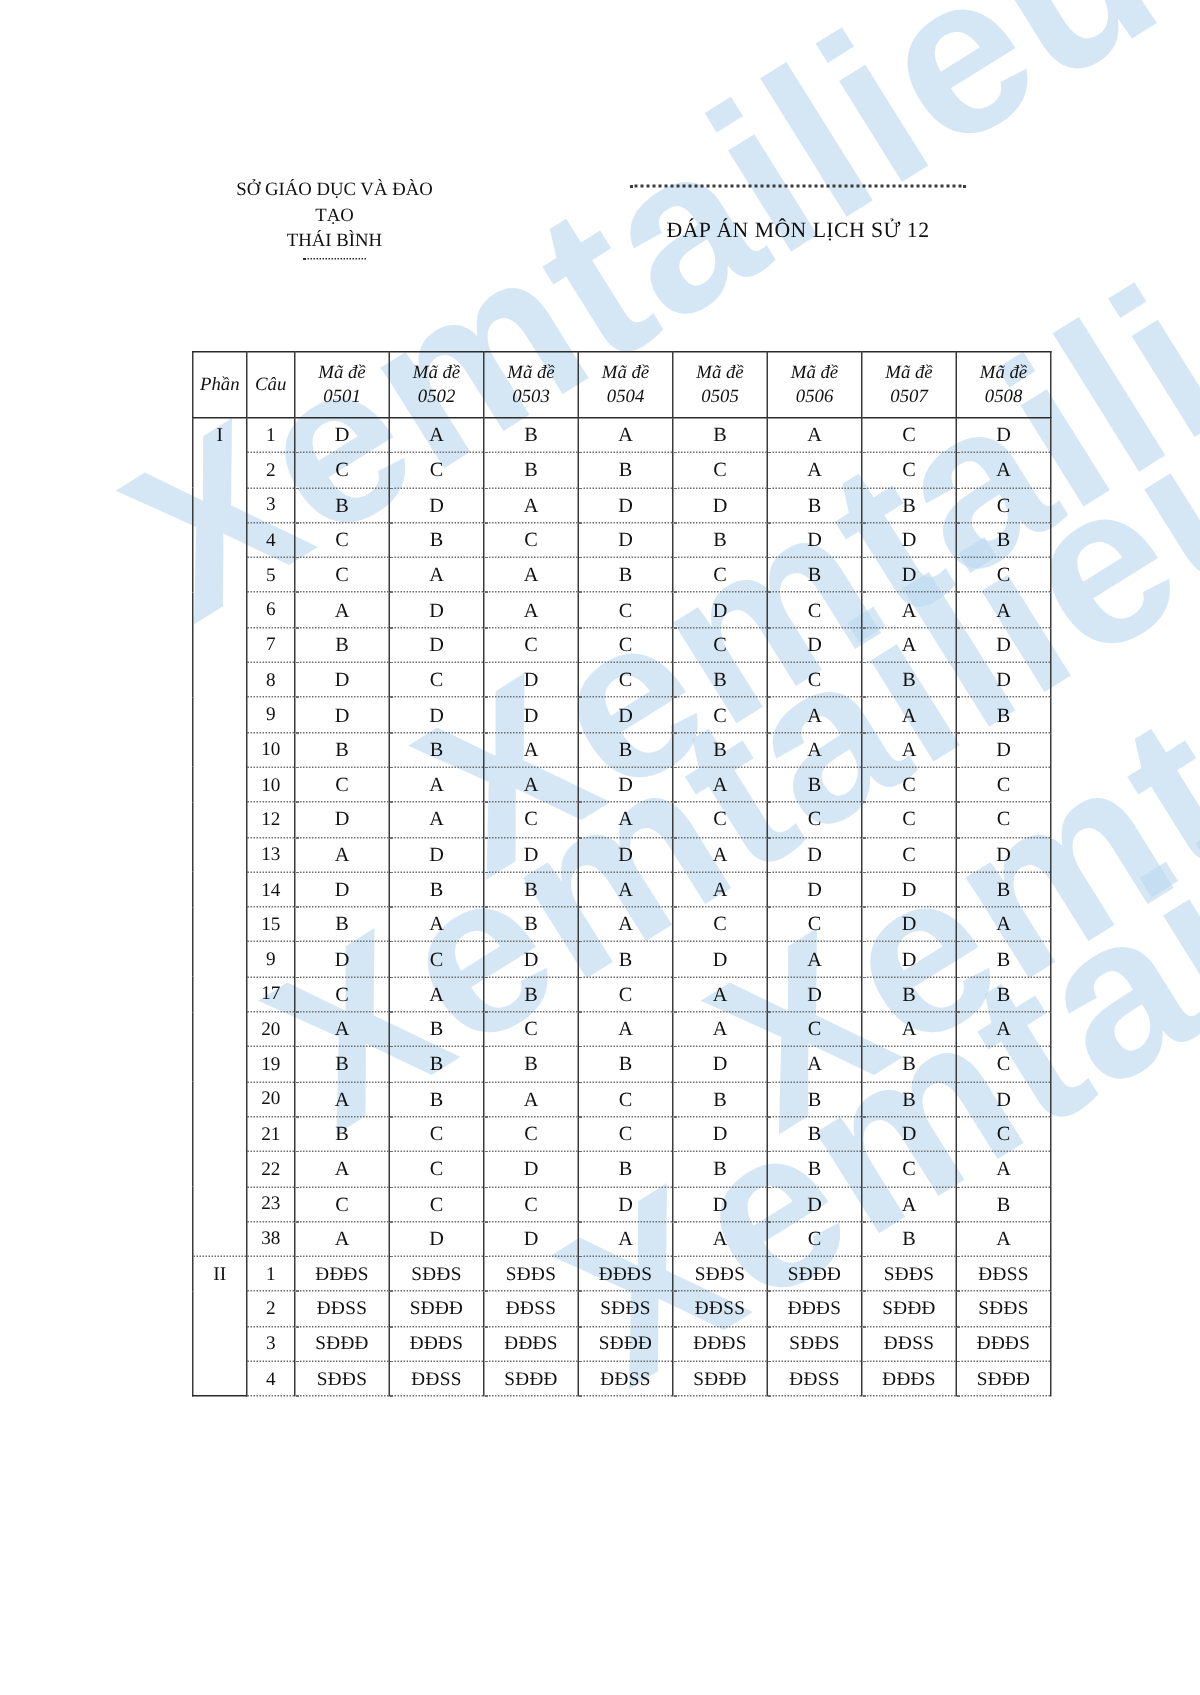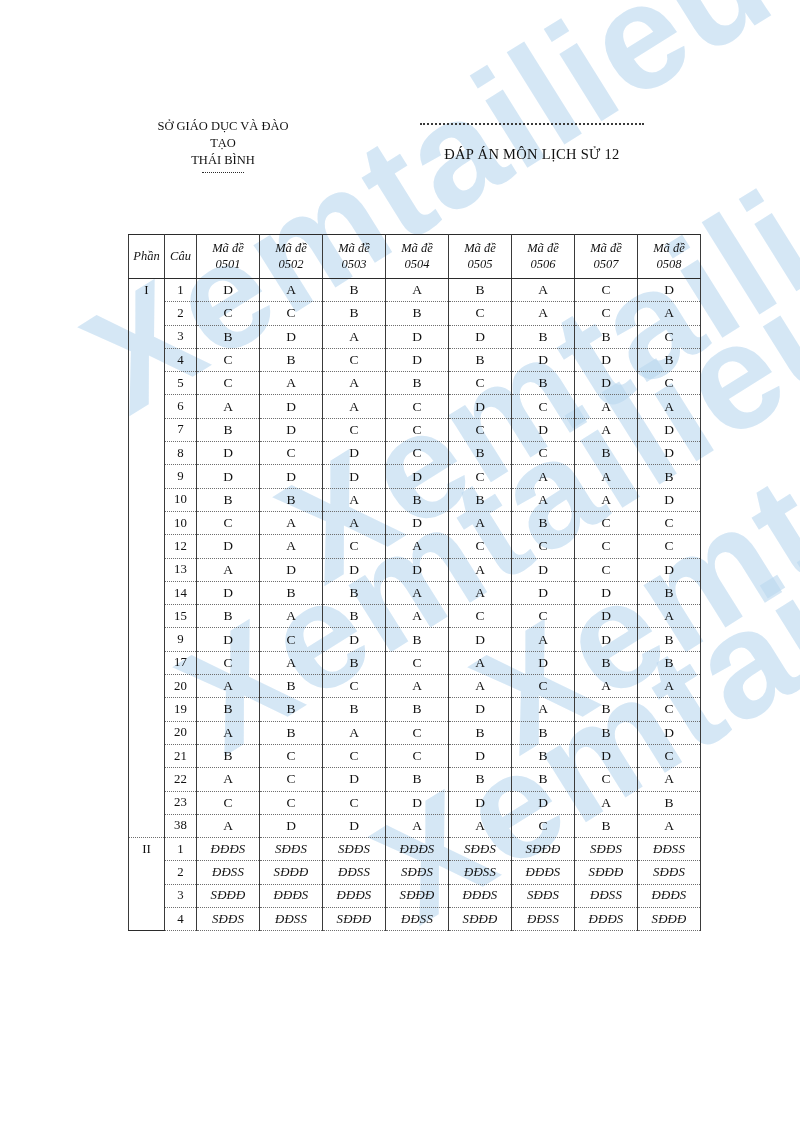--- a/index.html
+++ b/index.html
@@ -143,21 +143,20 @@
   }
   td.cau-cell { font-size: 12.8px; }
   td.phan-cell {
     font-size: 13px;
     border-top: none;
     border-bottom: none;
   }
   td.part-code {
     font-size: 12.8px;
     letter-spacing: .2px;
-    font-style: italic;
   }
   tr.part-first td { border-top: 1.4px solid #2b2b2b; }
   tr.last-row td   { border-bottom: 1.7px solid #2b2b2b; }
   
 </style>
 </head>
 <body>
 
 <div id="watermark-layer">
     <div class="wm-text" style="left: 55px; top: 300px; font-size: 150px; color: rgb(188, 217, 240); transform: rotate(-32deg);">Xemtailieu</div>

